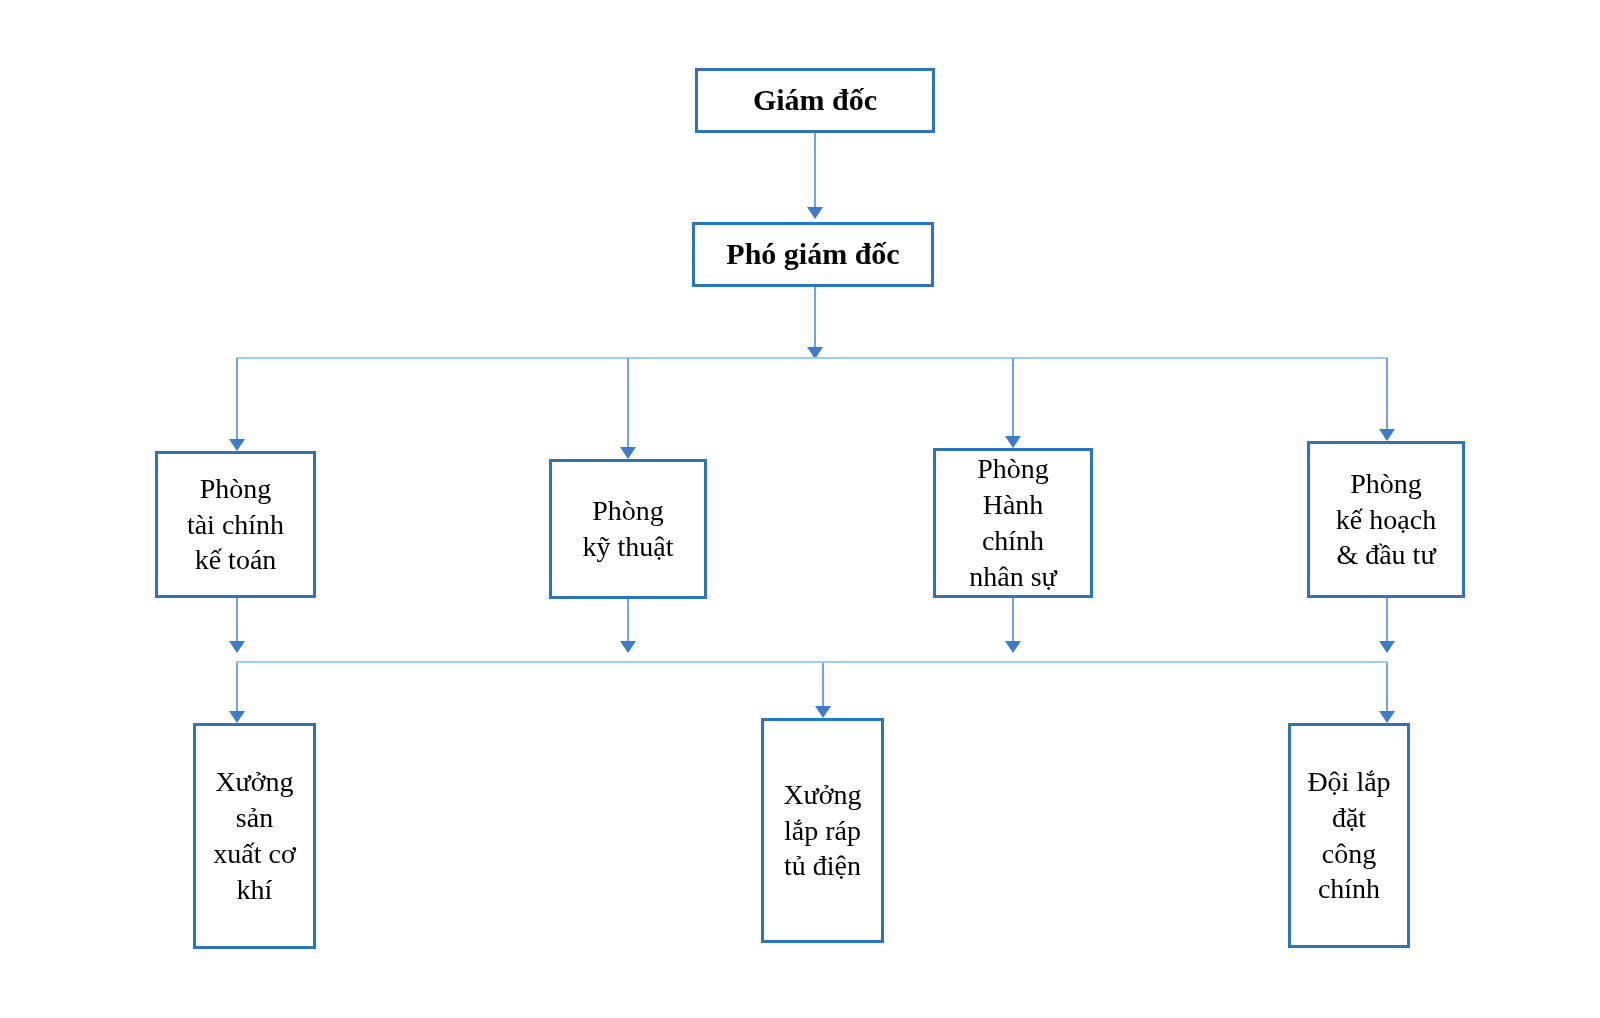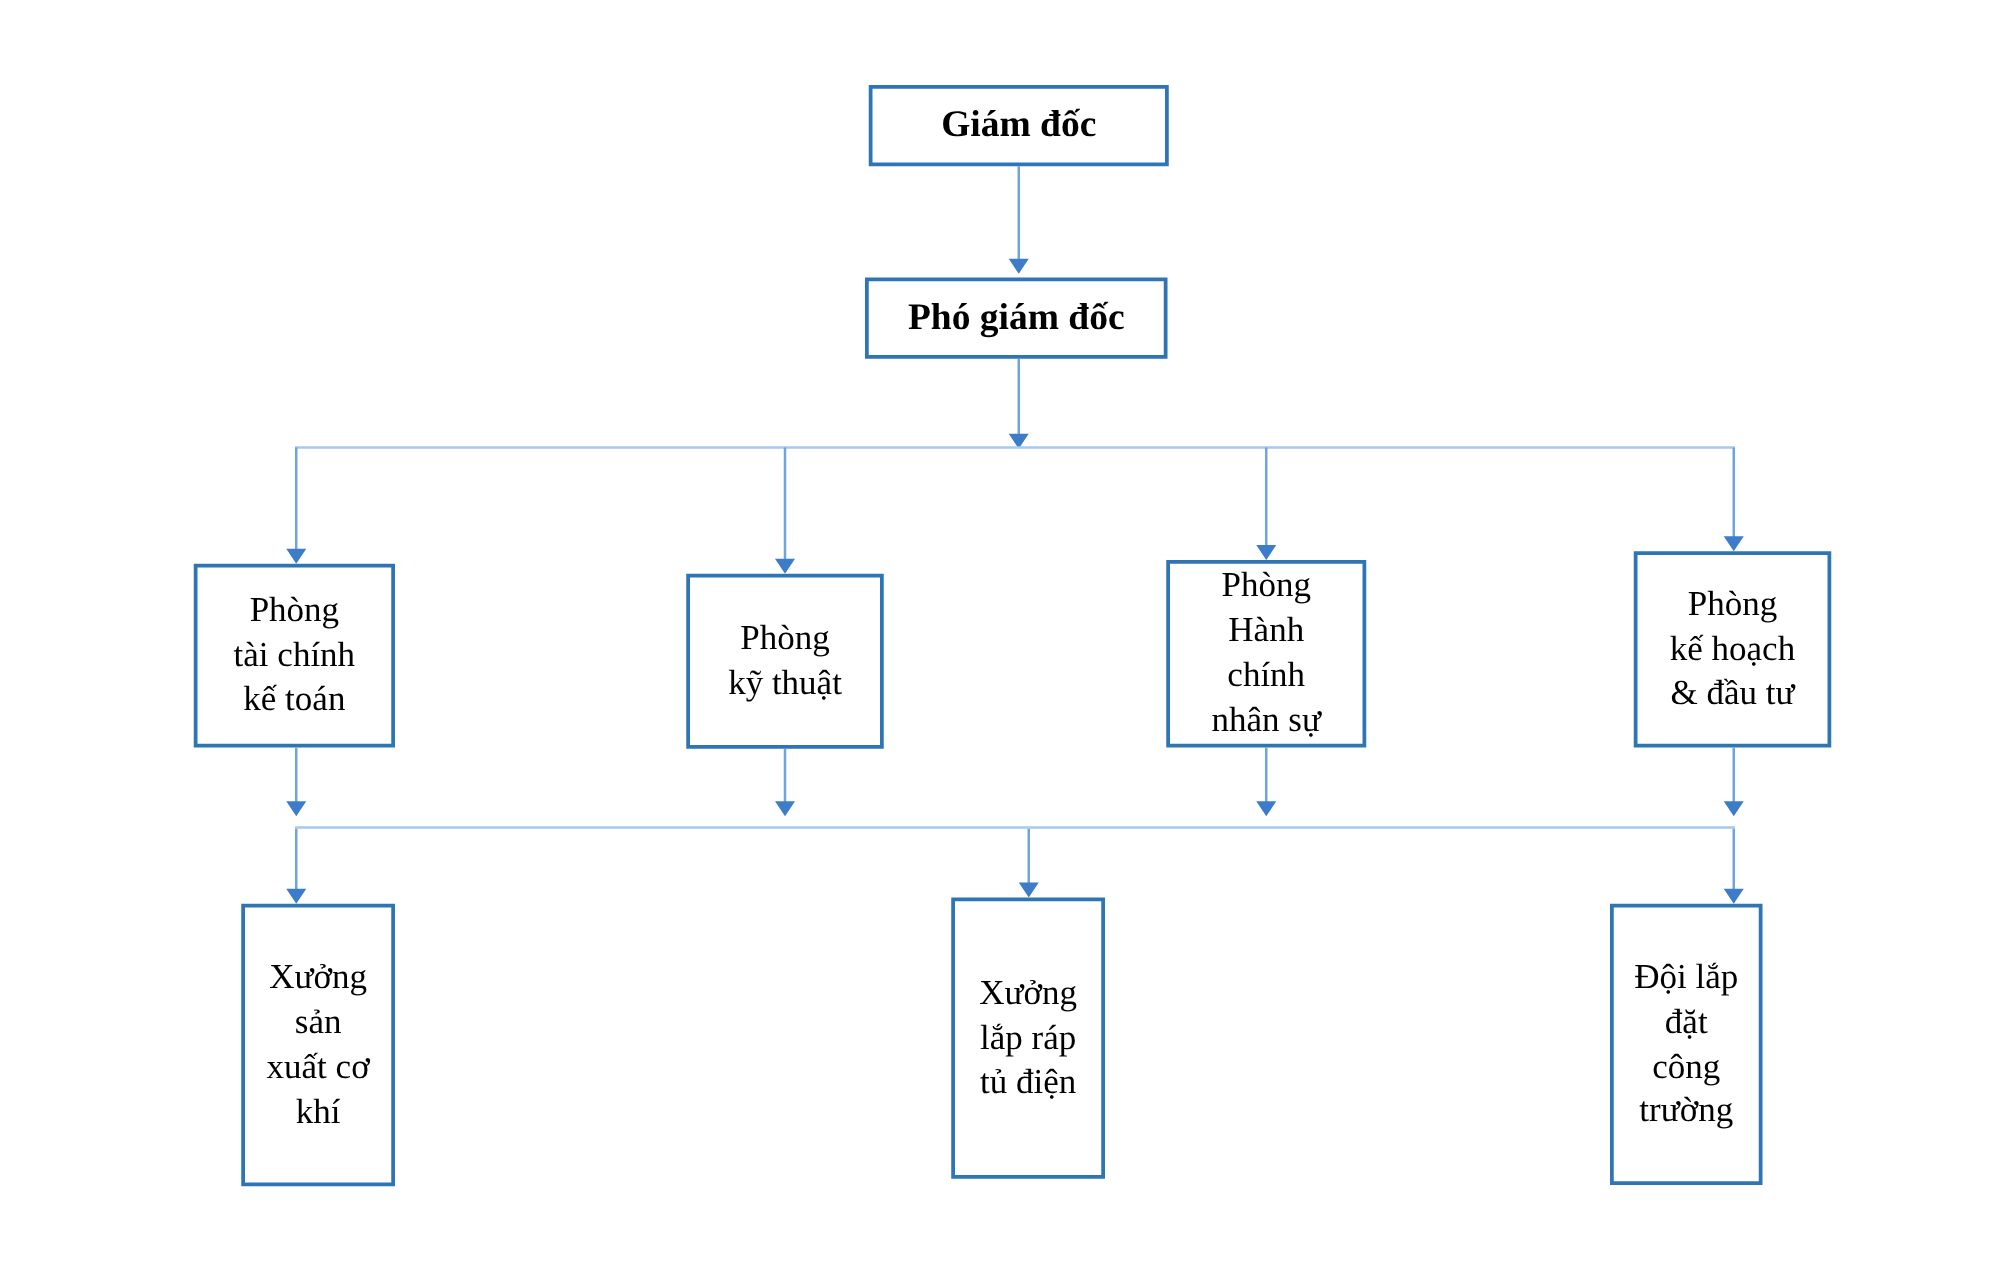--- a/index.html
+++ b/index.html
@@ -134,16 +134,16 @@
   <div class="node" style="left:761px; top:718px; width:123px; height:225px;">
     <span class="node-label">Xưởng
 lắp ráp
 tủ điện</span>
   </div>
 
   <div class="node" style="left:1288px; top:723px; width:122px; height:225px;">
     <span class="node-label">Đội lắp
 đặt
 công
-trường</span>
+chính</span>
   </div>
 
 </div>
 
 </body></html>

